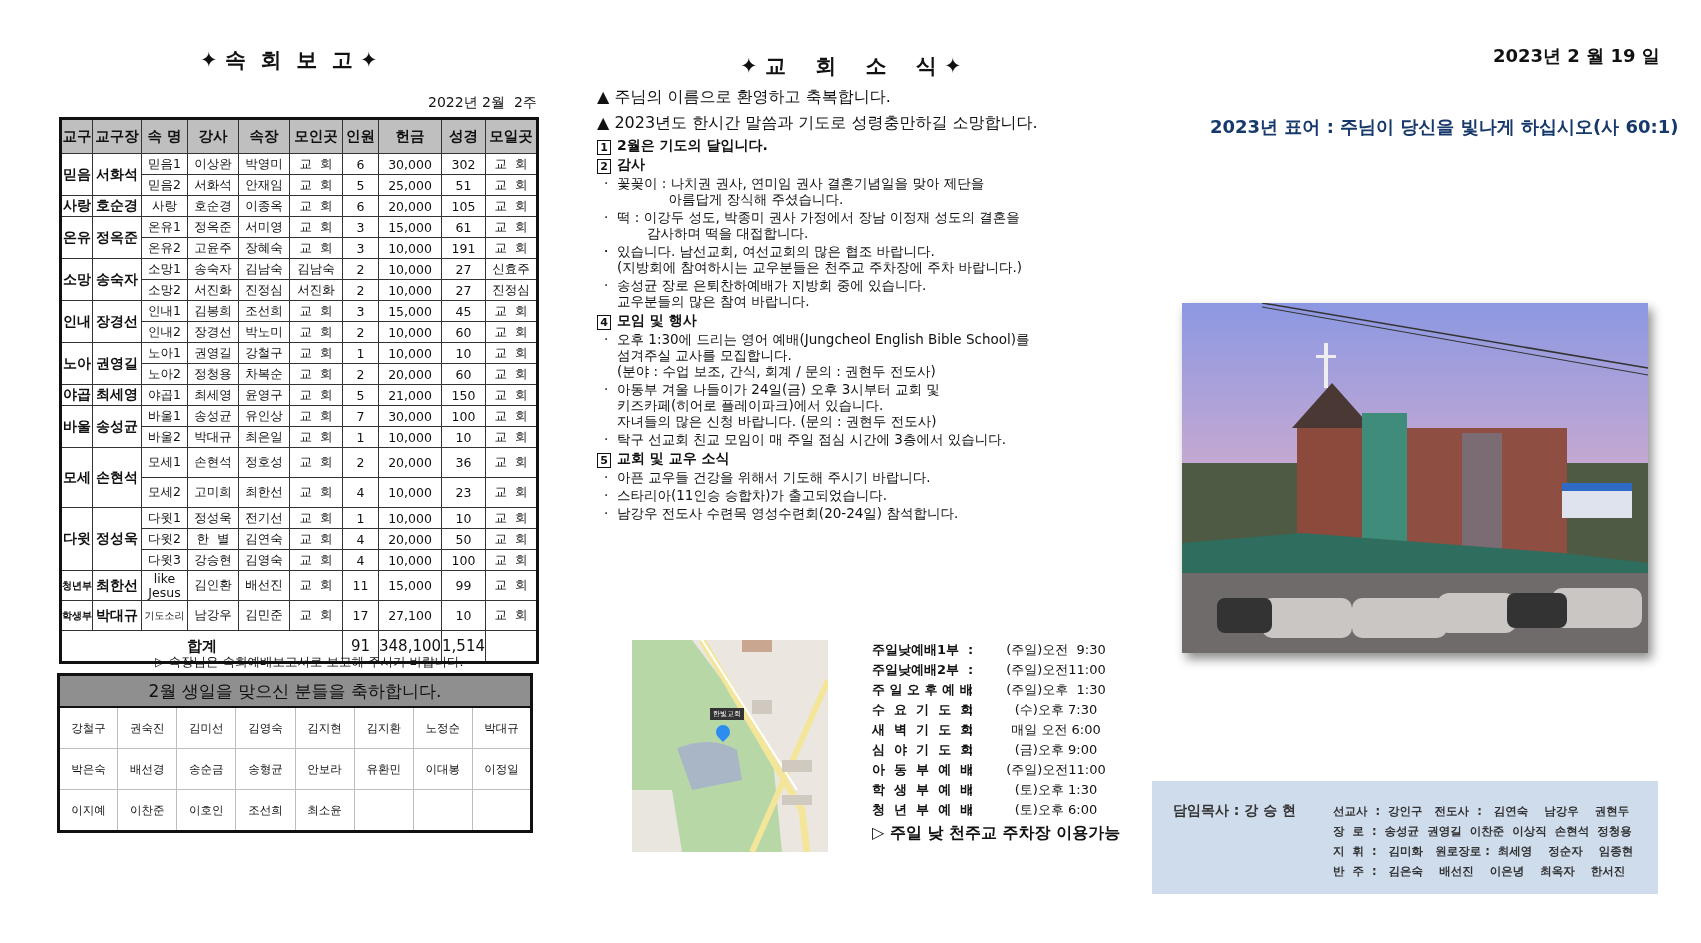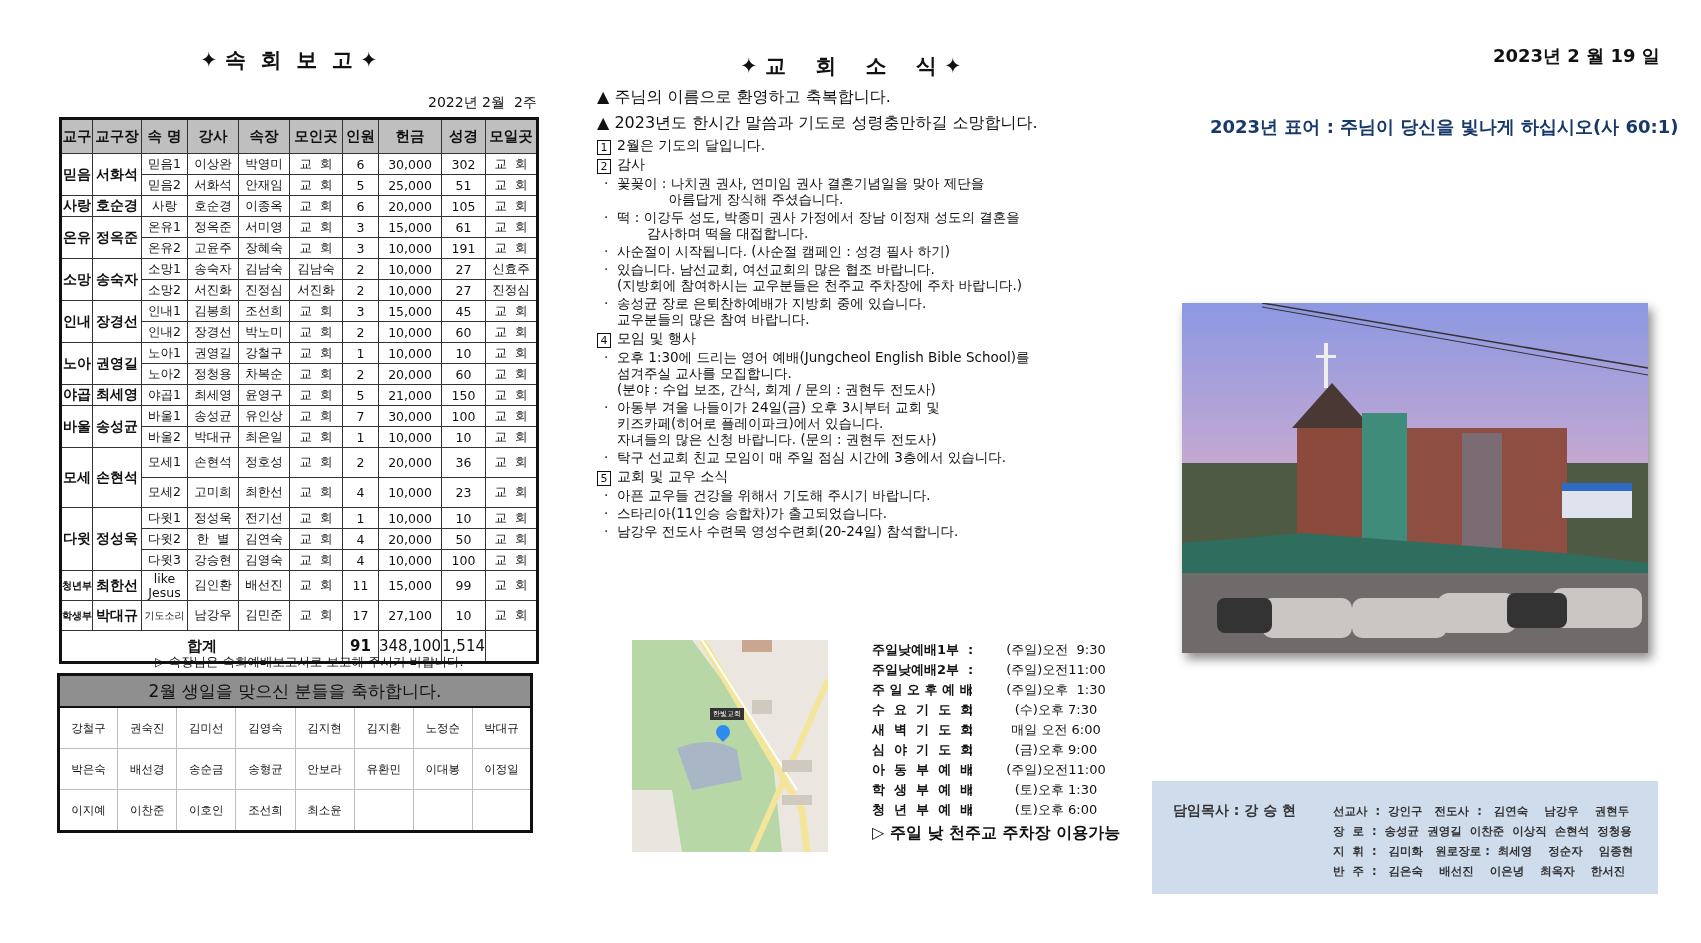--- a/index.html
+++ b/index.html
@@ -26,21 +26,21 @@
   .bday { position:absolute; left:57px; top:673px; width:476px; border:3px solid #111;
           border-collapse:collapse; font-size:11.5px; }
   .bday th { background:#8f8f8f; height:28px; font-size:17px; font-weight:normal;
              border-bottom:2px solid #111; }
   .bday td { border:1px solid #bdbdbd; height:38px; text-align:center; width:12.5%; }
 
   
   #news-title { left:740px; top:52px; }
   .news { position:absolute; left:597px; top:84px; width:500px; font-size:14px; line-height:16px; }
   .news .headline { font-size:16px; line-height:26px; white-space:pre; }
-  .news .sec { font-size:14px; line-height:19px; white-space:pre; }
+  .news .sec { font-size:14px; line-height:19px; white-space:pre;font-weight:bold; }
   .news .box { display:inline-block; width:12px; height:13px; border:1px solid #111;
                font-size:11px; line-height:13px; text-align:center; margin-right:6px; vertical-align:-1px; }
   .news .item { position:relative; padding-left:20px; font-size:13.5px; line-height:16px; margin:1px 0 2px 0; }
   .news .item .dot { position:absolute; left:7px; top:0; }
   .news .item .ln { white-space:pre; display:block; }
 
   .map { position:absolute; left:632px; top:640px; width:196px; height:212px;
          background:#eae6df; overflow:hidden; }
   .schedule { position:absolute; left:872px; top:640px; font-size:13px; line-height:20px; }
   .schedule .row { display:flex; }
@@ -311,21 +311,21 @@
         <td class="tall" style="white-space:pre">남강우</td>
         <td class="tall" style="white-space:pre">김민준</td>
         <td class="tall" style="white-space:pre">교  회</td>
         <td class="tall" style="white-space:pre">17</td>
         <td class="tall" style="white-space:pre">27,100</td>
         <td class="tall" style="white-space:pre">10</td>
         <td class="tall" style="white-space:pre">교  회</td>
       </tr>
       <tr>
         <td colspan="6" class="total">합계</td>
-    <td class="total" style="font-weight:bold">91</td>
+    <td class="total" style="font-weight:normal">91</td>
     <td class="total" style="font-weight:normal">348,100</td>
     <td class="total" style="font-weight:normal">1,514</td>
     <td class="total"></td>
       </tr>
     </tbody>
 </table>
 
 <div class="abs" id="report-note">▷ 속장님은 속회예배보고서로 보고해 주시기 바랍니다.</div>
 
 <table class="bday">
@@ -381,21 +381,20 @@
         <span class="ln">꽃꽂이 : 나치권 권사, 연미임 권사 결혼기념일을 맞아 제단을</span>
         <span class="ln">            아름답게 장식해 주셨습니다.</span>
       </div>
       <div class="item">
         <span class="dot">·</span>
         <span class="ln">떡 : 이강두 성도, 박종미 권사 가정에서 장남 이정재 성도의 결혼을</span>
         <span class="ln">       감사하며 떡을 대접합니다.</span>
       </div>
       <div class="item">
         <span class="dot">·</span>
-        <span class="ln">사순절이 시작됩니다. (사순절 캠페인 : 성경 필사 하기)</span>
       </div>
       <div class="item">
         <span class="dot">·</span>
         <span class="ln">있습니다. 남선교회, 여선교회의 많은 협조 바랍니다.</span>
         <span class="ln">(지방회에 참여하시는 교우분들은 천주교 주차장에 주차 바랍니다.)</span>
       </div>
       <div class="item">
         <span class="dot">·</span>
         <span class="ln">송성균 장로 은퇴찬하예배가 지방회 중에 있습니다.</span>
         <span class="ln">교우분들의 많은 참여 바랍니다.</span>

